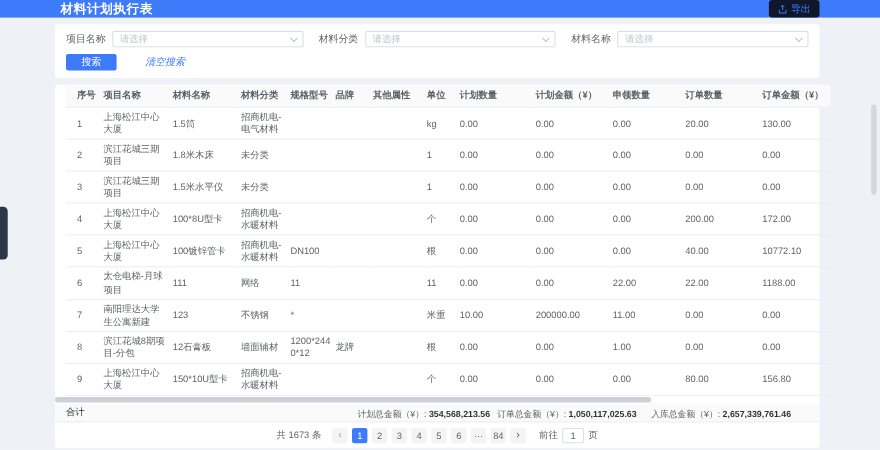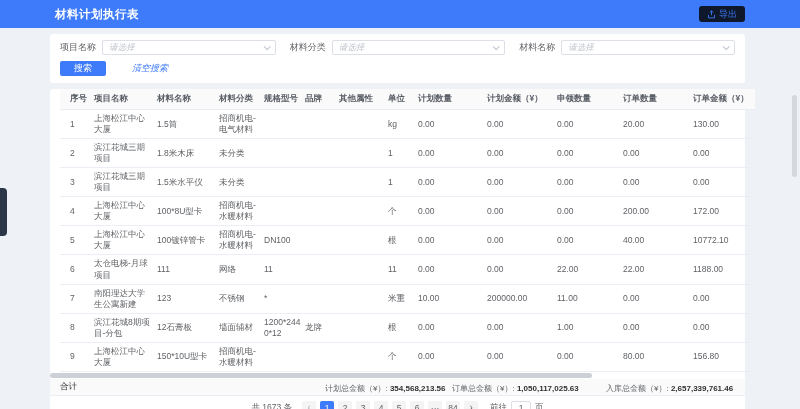--- a/index.html
+++ b/index.html
@@ -5,21 +5,21 @@
   * { margin:0; padding:0; box-sizing:border-box; }
   html,body { width:800px; height:409px; overflow:hidden; }
   body {
     font-family:"Liberation Sans","DejaVu Sans",sans-serif;
     background:#eef1f6; color:#606266; font-size:9px; position:relative;
   }
   :root { --accent:#3e7bfa; }
 
   
   .topbar {
-    height:28px; background:var(--accent); display:flex; align-items:center;
+    height:16px; background:var(--accent); display:flex; align-items:center;
     justify-content:space-between; padding:0 55px 0 55px;
   }
   .topbar-title { color:#fff; font-size:11.5px; font-weight:bold; letter-spacing:.5px; }
   .export-btn {
     background:#0f172a; color:var(--accent); border:none; border-radius:3px;
     height:16px; padding:0 8px; font-size:9px; display:flex; align-items:center; gap:3px; cursor:pointer;
   }
 
   
   .main { padding:6px 55px 0 50px; }
@@ -27,21 +27,21 @@
 
   
   .filter-card { padding:6px 10px 7px 10px; }
   .filter-row { display:flex; gap:14px; }
   .field { flex:1; display:flex; align-items:center; gap:6px; }
   .field-label { white-space:nowrap; color:#606266; font-size:9px; }
   .select {
     flex:1; height:15px; border:1px solid #dcdfe6; border-radius:2px; background:#fff;
     display:flex; align-items:center; justify-content:space-between; padding:0 6px; cursor:pointer;
   }
-  .placeholder { color:#c0c4cc; font-size:8.5px;font-style:italic; }
+  .placeholder { color:#c0c4cc; font-size:8.5px; }
   .chevron {
     width:5px; height:5px; border-right:1px solid #c0c4cc; border-bottom:1px solid #c0c4cc;
     transform:rotate(45deg) translateY(-1px); flex:none;
   }
   .btn-row { margin-top:6px; display:flex; align-items:center; gap:26px; }
   .search-btn {
     background:var(--accent); color:#fff; border:none; border-radius:2px;
     height:15px; padding:0 14px; font-size:9px; cursor:pointer;
   }
   .clear-btn { background:none; border:none; color:var(--accent); font-size:9px; cursor:pointer;font-style:italic; }
@@ -67,21 +67,21 @@
   }
 
   
   .summary-row {
     position:relative; height:17px; background:#fafafa; border-bottom:1px solid #ebeef5;
     display:flex; align-items:center;
   }
   .summary-label { padding-left:10px; color:#303133; font-size:8.5px;text-align:center; }
   .sum-item { position:absolute; top:4px; font-size:8px; color:#606266; white-space:nowrap; }
   .sum-item b { color:#303133; }
-  .sum-item.i0 { left:275px; } .sum-item.i1 { left:402px; } .sum-item.i2 { left:556px; }
+  .sum-item.i0 { left:275px; } .sum-item.i1 { left:402px; } .sum-item.i2 { left:542px; }
 
   
   .pagination {
     margin-top:5px; display:flex; align-items:center; justify-content:center; gap:4px;
     font-size:8.5px; color:#606266;
   }
   .pagination .total { margin-right:6px; color:#606266; }
   .page-btn {
     min-width:14px; height:14px; border:none; border-radius:2px; background:#f4f4f5;
     color:#606266; font-size:8.5px; cursor:pointer; padding:0 2px; line-height:14px;

